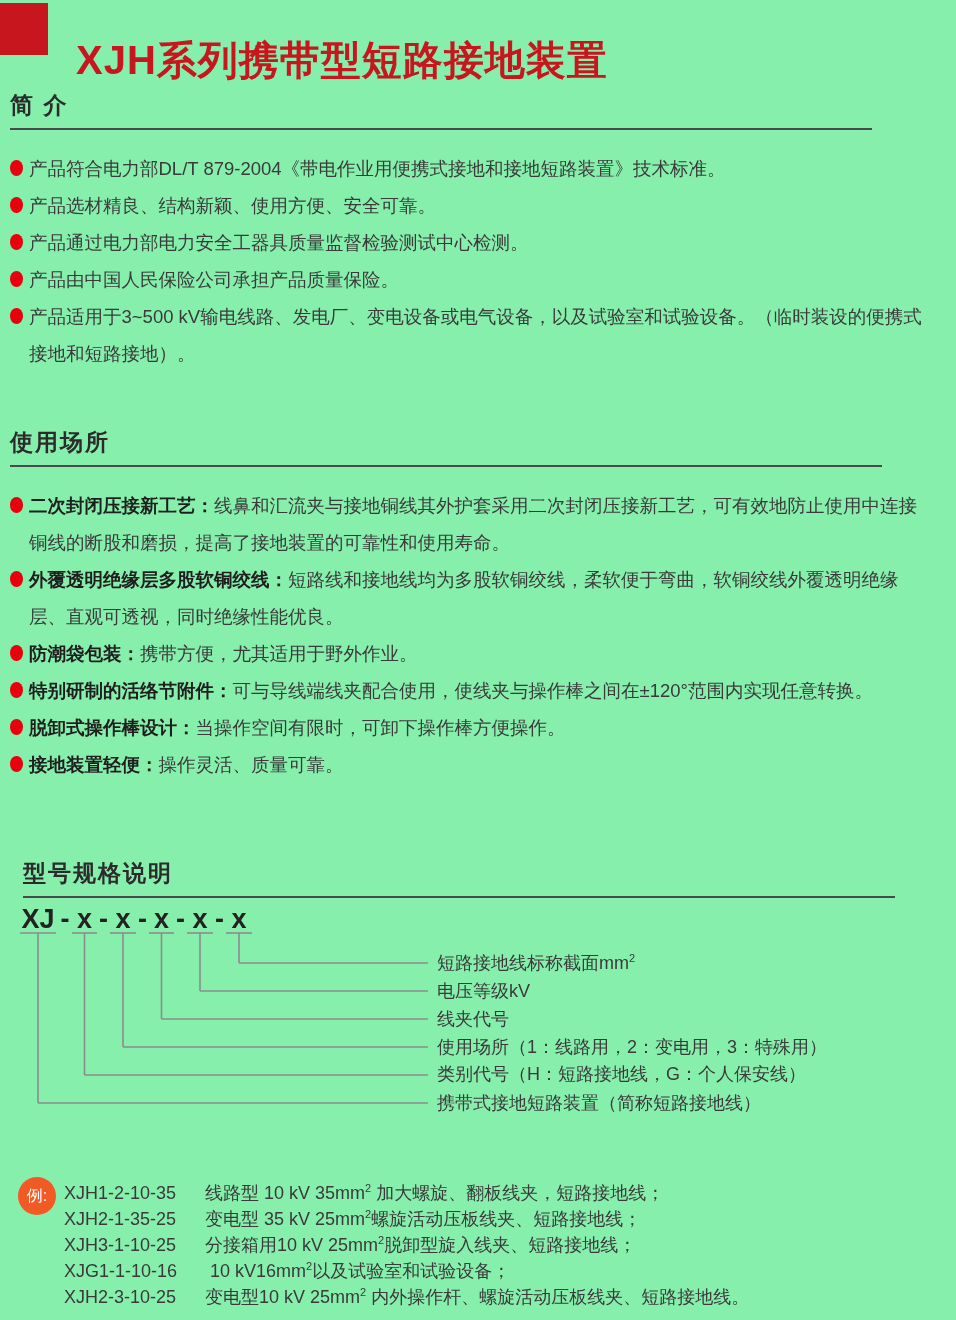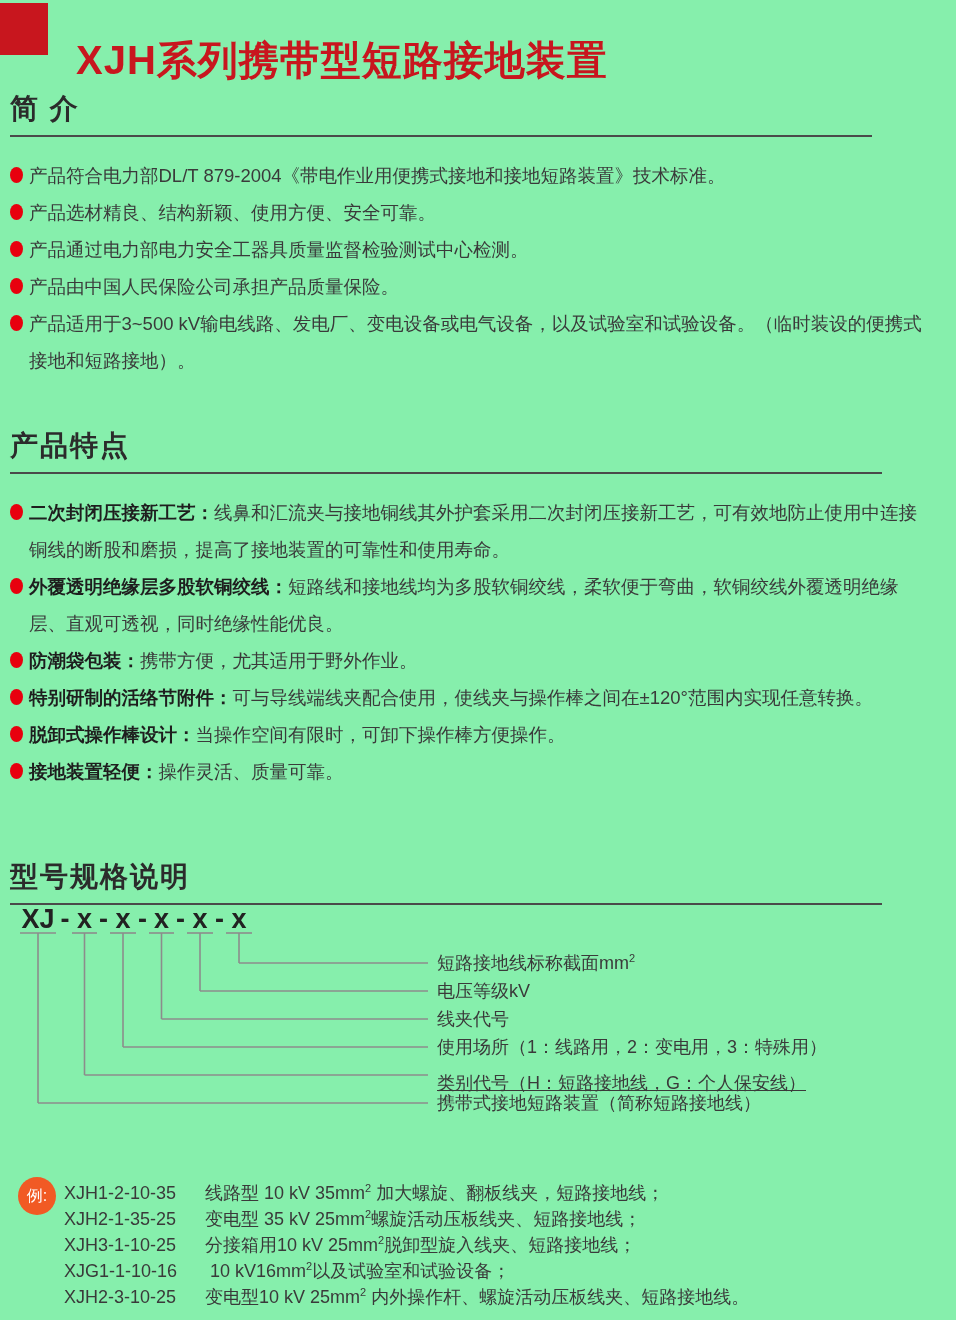--- a/index.html
+++ b/index.html
@@ -15,30 +15,30 @@
   html,body{margin:0;padding:0;background:#ffffff;}
   .page{
     position:relative;width:956px;height:1320px;background:#86efac;overflow:hidden;
     font-family:"Liberation Sans","DejaVu Sans",sans-serif;color:var(--body-text);
   }
   
   .red-square{position:absolute;left:0;top:3px;width:48px;height:52px;background:var(--accent-red);}
   .page-title{position:absolute;left:76px;top:6px;font-size:40px;font-weight:bold;color:var(--accent-red);letter-spacing:1px;white-space:nowrap;}
   
   .section{position:absolute;left:10px;width:935px;}
-  .sec-heading{margin:0;font-size:28px;font-weight:bold;color:var(--head-text);letter-spacing:2px;white-space:pre;}
+  .sec-heading{margin:0;font-size:23px;font-weight:bold;color:var(--head-text);letter-spacing:2px;white-space:pre;}
   .sec-rule{margin-top:7px;width:862px;border-bottom:2px solid var(--rule-gray);}
   
   .blist{margin:20px 12px 0 0;padding:0;list-style:none;}
   .blist li{display:flex;align-items:flex-start;font-size:18.5px;line-height:37px;color:var(--body-text);}
   .dot{flex:0 0 auto;width:13px;height:16px;border-radius:50%;background:var(--bullet-red);margin:10px 6px 0 0;}
   .blist .txt{flex:1 1 auto;}
   .lead{font-weight:bold;color:#1e1e1e;}
   
-  .model-section{position:absolute;left:0;top:858px;width:757px;height:272px;}
+  .model-section{position:absolute;left:0;top:858px;width:757px;height:272px;padding-left:13px;}
   .model-section .sec-heading,.model-section .sec-rule{margin-left:10px;}
   .formula span{position:absolute;top:44px;height:34px;font-size:27px;font-weight:600;color:#222;text-align:center;line-height:34px;}
   .diagram-svg{position:absolute;left:0;top:0;}
   .dlabel{position:absolute;left:437px;height:26px;line-height:26px;font-size:18px;color:var(--body-text);white-space:nowrap;}
   sup{font-size:11px;line-height:0;}
   
   .examples{position:absolute;left:0;top:1170px;width:956px;height:150px;}
   .badge{position:absolute;left:18px;top:7px;width:38px;height:38px;border-radius:50%;background:var(--badge-orange);
          color:#fff;font-size:16px;display:flex;align-items:center;justify-content:center;}
   .ex-rows{position:absolute;left:64px;top:10px;}
@@ -74,21 +74,21 @@
           <span class="txt">产品由中国人民保险公司承担产品质量保险。</span>
         </li>
       <li>
           <span class="dot"></span>
           <span class="txt">产品适用于3~500 kV输电线路、发电厂、变电设备或电气设备，以及试验室和试验设备。（临时装设的便携式接地和短路接地）。</span>
         </li>
     </ul>
   </div>
 
   <div class="section" style="top:427px;">
-    <h2 class="sec-heading">产品特点</h2>
+    <h2 class="sec-heading">使用场所</h2>
     <div class="sec-rule" style="width:872px;"></div>
     <ul class="blist">
       <li>
           <span class="dot"></span>
           <span class="txt"><span class="lead">二次封闭压接新工艺：</span><span>线鼻和汇流夹与接地铜线其外护套采用二次封闭压接新工艺，可有效地防止使用中连接铜线的断股和磨损，提高了接地装置的可靠性和使用寿命。</span></span>
         </li>
       <li>
           <span class="dot"></span>
           <span class="txt"><span class="lead">外覆透明绝缘层多股软铜绞线：</span><span>短路线和接地线均为多股软铜绞线，柔软便于弯曲，软铜绞线外覆透明绝缘层、直观可透视，同时绝缘性能优良。</span></span>
         </li>
@@ -152,21 +152,21 @@
         <line x1="123" y1="189" x2="428" y2="189"></line>
         <line x1="84.5" y1="217" x2="428" y2="217"></line>
         <line x1="38" y1="245" x2="428" y2="245"></line>
       </g>
     </svg>
 
     <div class="dlabel" style="top:92px;"><span>短路接地线标称截面mm</span><sup>2</sup></div>
     <div class="dlabel" style="top:120px;"><span>电压等级kV</span></div>
     <div class="dlabel" style="top:148px;"><span>线夹代号</span></div>
     <div class="dlabel" style="top:176px;"><span>使用场所（1：线路用，2：变电用，3：特殊用）</span></div>
-    <div class="dlabel" style="top:212px;text-decoration:underline;"><span>类别代号（H：短路接地线，G：个人保安线）</span></div>
+    <div class="dlabel" style="top:203px;"><span>类别代号（H：短路接地线，G：个人保安线）</span></div>
     <div class="dlabel" style="top:232px;"><span>携带式接地短路装置（简称短路接地线）</span></div>
   </div>
 
   <div class="examples">
     <div class="badge">例:</div>
     <div class="ex-rows">
       <div class="ex-row"><span class="ex-code">XJH1-2-10-35</span><span><span>线路型 10 kV 35mm</span><sup>2</sup><span> 加大螺旋、翻板线夹，短路接地线；</span></span></div>
       <div class="ex-row"><span class="ex-code">XJH2-1-35-25</span><span><span>变电型 35 kV 25mm</span><sup>2</sup><span>螺旋活动压板线夹、短路接地线；</span></span></div>
       <div class="ex-row"><span class="ex-code">XJH3-1-10-25</span><span><span>分接箱用10 kV 25mm</span><sup>2</sup><span>脱卸型旋入线夹、短路接地线；</span></span></div>
       <div class="ex-row"><span class="ex-code">XJG1-1-10-16</span><span><span> 10 kV16mm</span><sup>2</sup><span>以及试验室和试验设备；</span></span></div>

